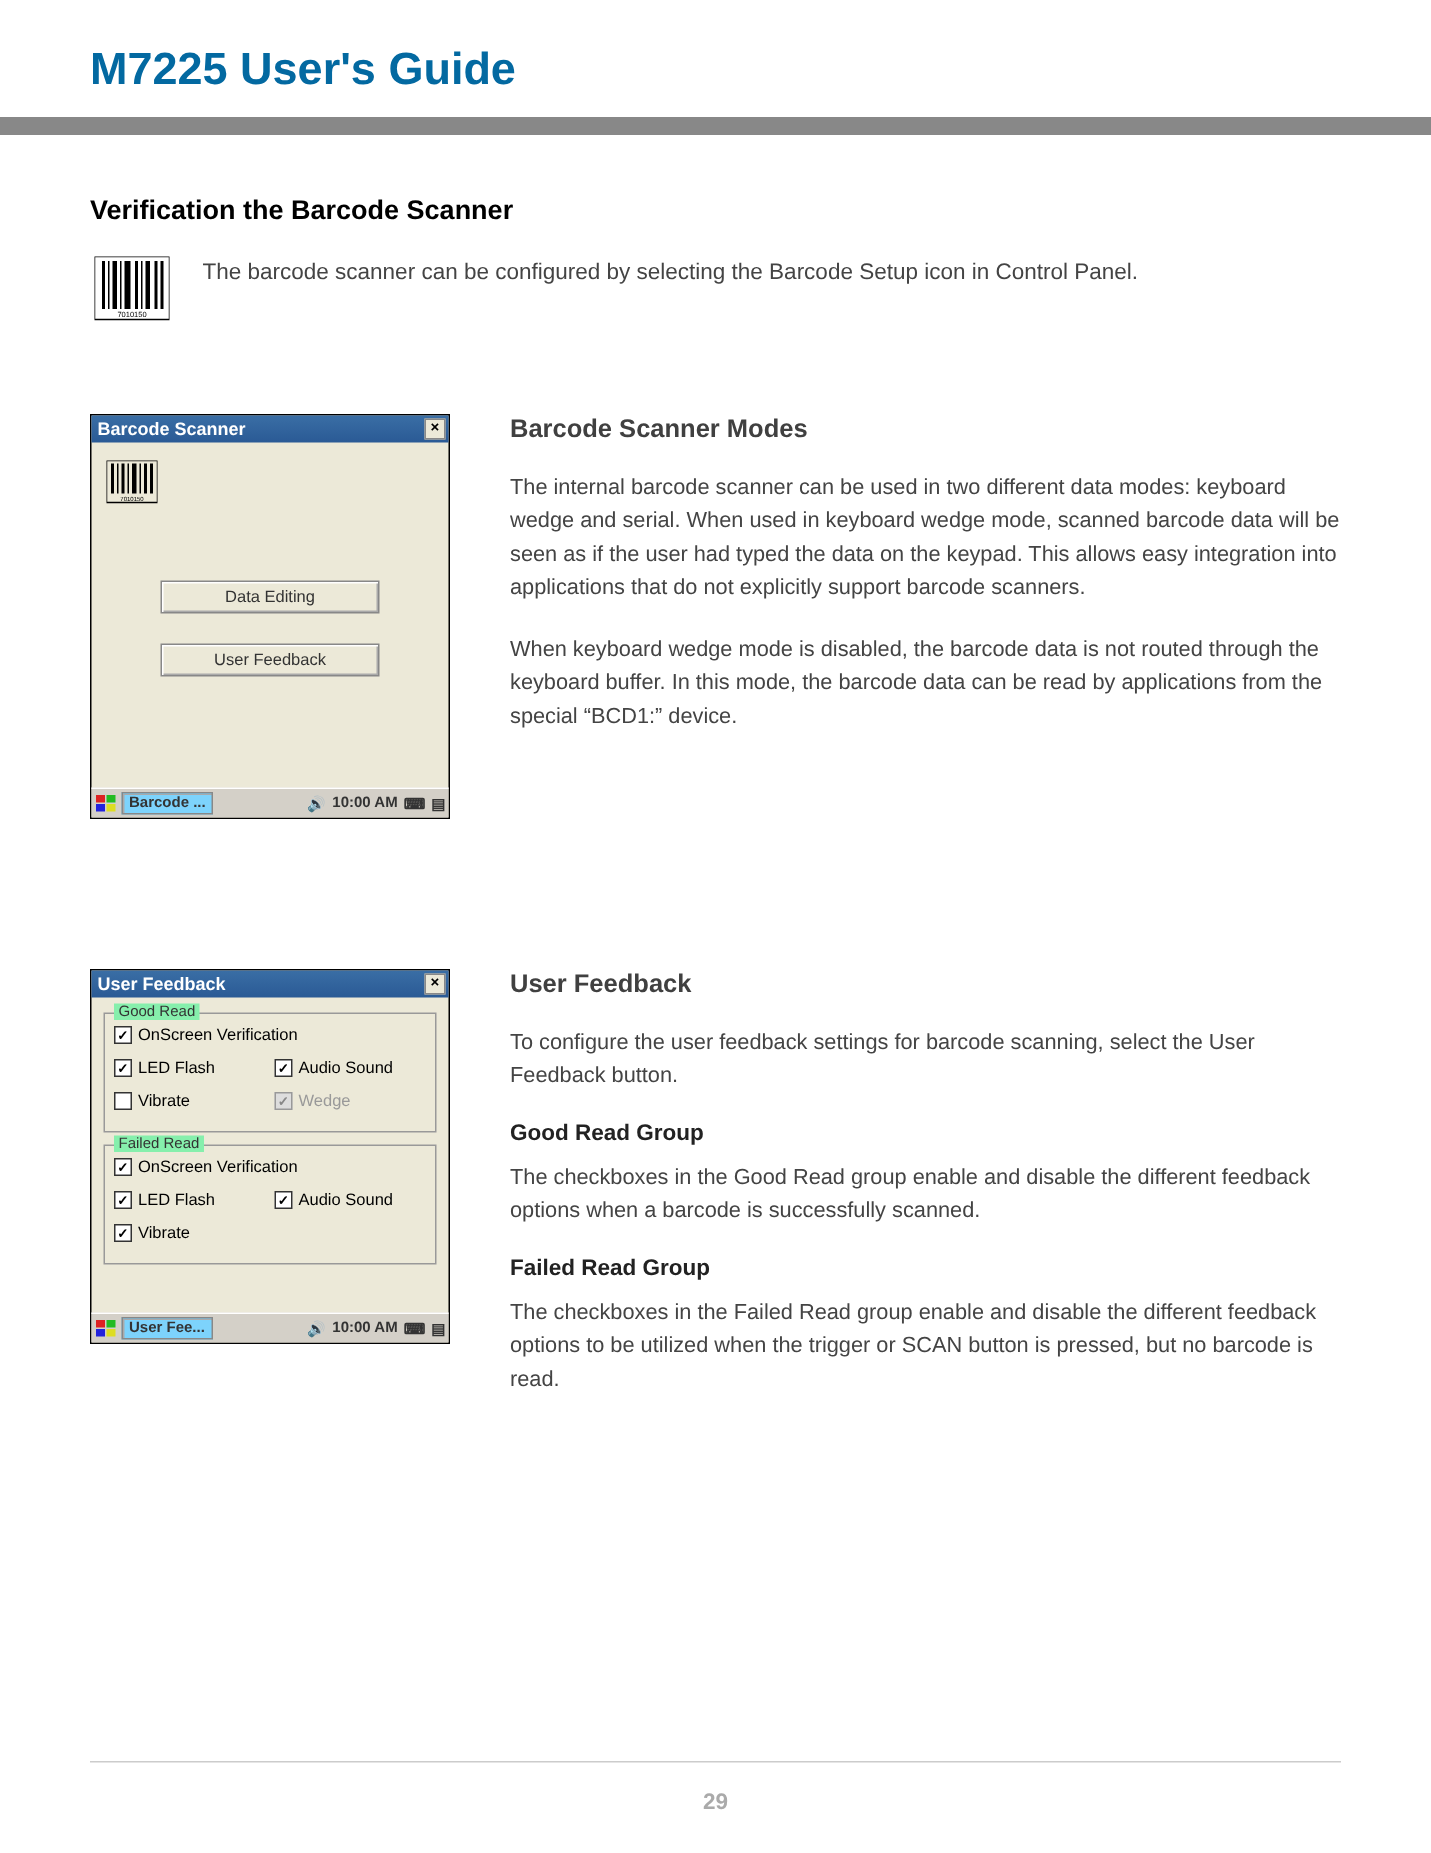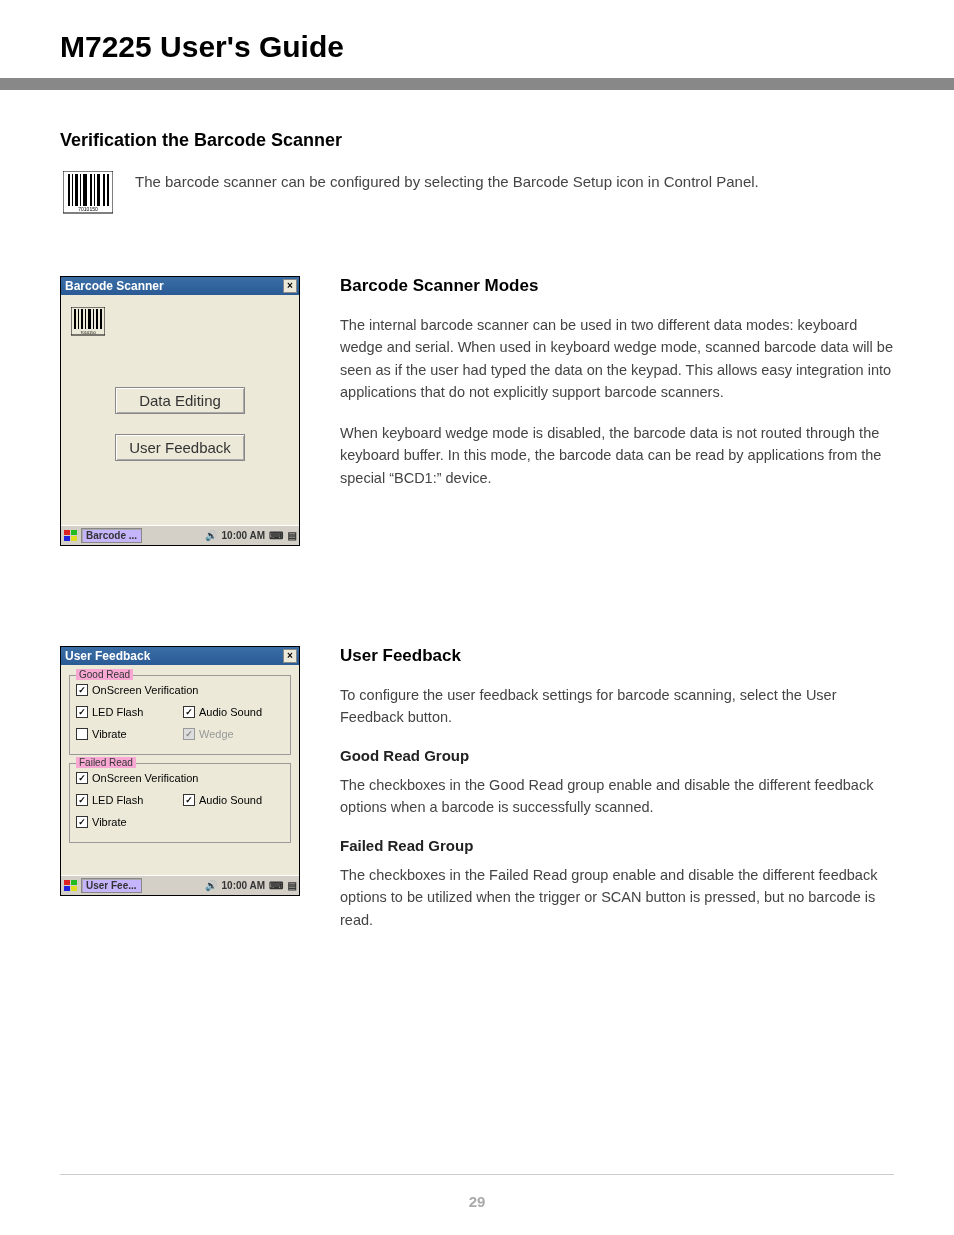--- a/index.html
+++ b/index.html
@@ -5,21 +5,21 @@
   * { box-sizing: border-box; margin: 0; padding: 0; }
   body {
     width: 954px;
     height: 1235px;
     background: #fff;
     font-family: "Century Gothic", "Avant Garde", Arial, sans-serif;
     color: #333;
     position: relative;
   }
   .page-title {
-    color: #000000;
+    color: #0369a1;
     font-size: 30px;
     font-weight: bold;
     padding: 30px 0 14px 60px;
   }
   .gray-bar {
     height: 12px;
     background: #888;
     margin: 0 0 40px 0;
   }
   .content {
@@ -48,21 +48,21 @@
 
   .two-col {
     display: flex;
     gap: 40px;
     margin-bottom: 60px;
   }
   .win-col { flex: 0 0 240px; }
   .text-col { flex: 1; }
 
   .sub-heading {
-    color: #000000;
+    color: #404040;
     font-size: 17px;
     font-weight: bold;
     margin-bottom: 18px;
   }
   .body-text {
     font-size: 14.5px;
     color: #444;
     line-height: 1.55;
     margin-bottom: 18px;
   }
@@ -120,37 +120,37 @@
     font-size: 9px; line-height: 1;
   }
   .chk.checked::after { content: "✓"; color: #000; font-weight: bold; }
   .chk.disabled { background: #ddd; border-color: #999; }
   .chk.disabled::after { color: #888; }
   .lbl { color: #000; }
   .lbl.disabled { color: #999; }
   .win-btn {
     display: block;
     margin: 20px auto 0 auto;
-    width: 130px;
+    width: 146px;
     padding: 4px 0;
     text-align: center;
     background: #ece9d8;
     border: 1px solid #888;
     box-shadow: inset 1px 1px 0 #fff, inset -1px -1px 0 #aaa;
-    font-size: 15px;
+    font-size: 11px;
   }
   .fieldset {
     border: 1px solid #999;
     padding: 8px 6px;
     margin-bottom: 8px;
     position: relative;
   }
   .fieldset .legend {
     position: absolute; top: -7px; left: 6px;
-    background: #f9a8d4;
+    background: #86efac;
     padding: 0 3px; font-size: 10px;
   }
   .fieldset-grid {
     display: grid;
     grid-template-columns: 1fr 1fr;
     gap: 4px 6px;
   }
   .fieldset-grid .full { grid-column: 1 / -1; }
   .win-taskbar {
     display: flex; align-items: center;
@@ -159,21 +159,21 @@
     height: 20px;
     padding: 0 2px;
     gap: 2px;
   }
   .start-flag {
     width: 16px; height: 14px;
     display: inline-block;
   }
   .task-btn {
     border: 1px solid #888;
-    background: #c4b5fd;
+    background: #7dd3fc;
     padding: 1px 4px;
     font-size: 10px; font-weight: bold;
     box-shadow: inset 1px 1px 0 #aaa;
     white-space: nowrap;
   }
   .tray {
     margin-left: auto;
     display: flex; align-items: center; gap: 4px;
     font-size: 10px; font-weight: bold;
   }

